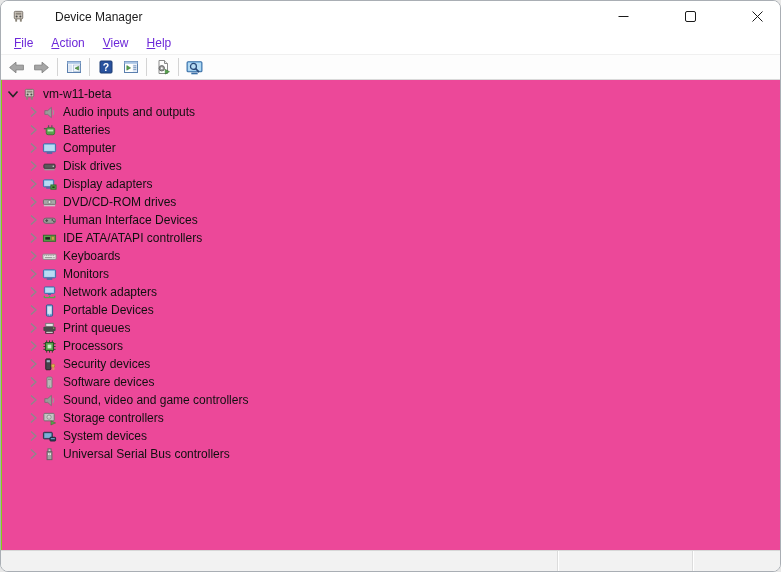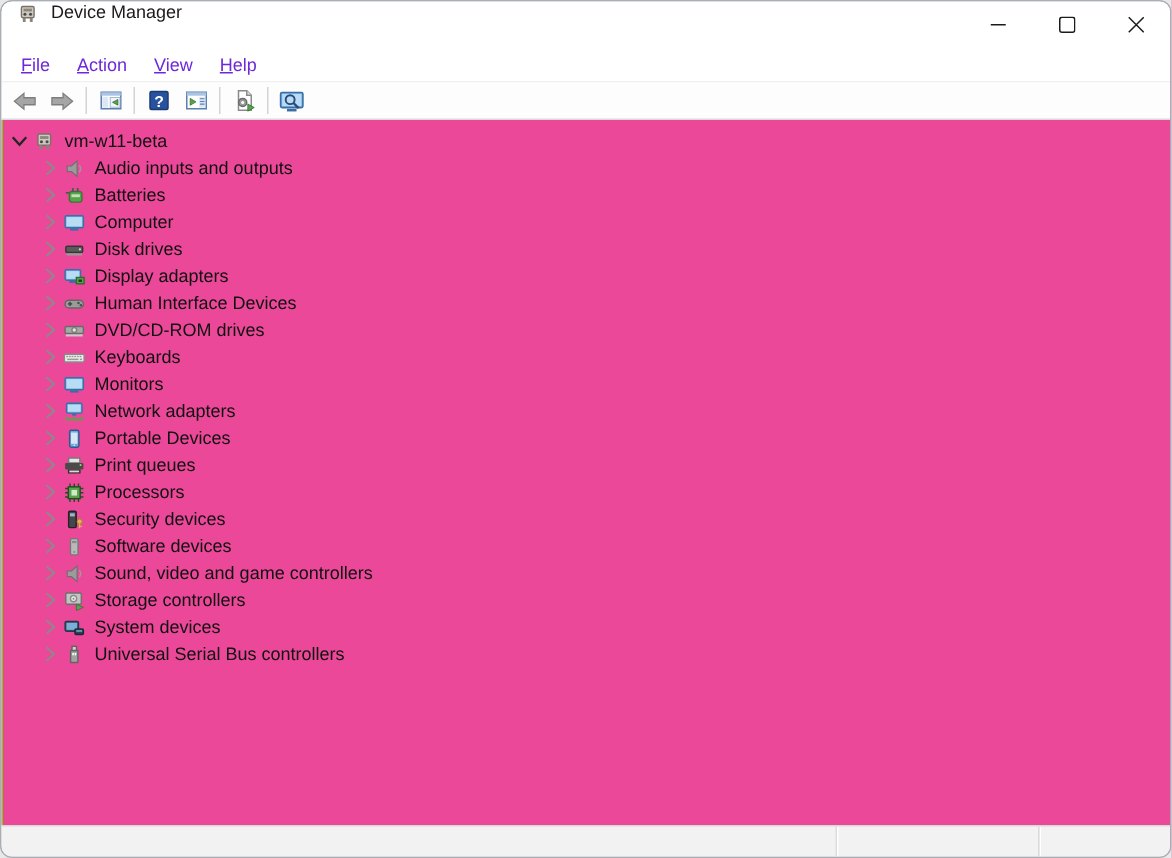--- a/index.html
+++ b/index.html
@@ -4,21 +4,21 @@
 <style>
   html,body{margin:0;padding:0;background:#e8e8e8;}
   *{box-sizing:border-box;}
   .window{
     position:relative;width:781px;height:572px;
     border:1px solid #a9aeb4;border-radius:8px;overflow:hidden;
     display:flex;flex-direction:column;background:#ffffff;
     font-family:"Liberation Sans",sans-serif;font-size:12px;color:#1a1a1a;
   }
   
-  .titlebar{height:31px;flex:0 0 31px;display:flex;background:#ffffff;}
+  .titlebar{height:31px;flex:0 0 31px;display:flex;align-items:center;background:#ffffff;gap:21px;}
   .titlebar .app-icon{margin:0 8px 0 9px;width:16px;height:16px;display:flex;align-items:center;justify-content:center;}
   .titlebar .title{font-size:12px;color:#1b1b1b;}
   .titlebar .spacer{flex:1;}
   .caption-btn{width:46px;height:31px;display:flex;align-items:center;justify-content:center;cursor:default;}
   
   .menubar{height:23px;flex:0 0 23px;display:flex;align-items:center;background:#fff;padding-left:4px;border-bottom:1px solid #f0f0f0;}
   .menu-item{padding:3px 9px;color:#6d28d9;}
   .menu-item u{text-decoration:underline;}
   
   .toolbar{height:25px;flex:0 0 25px;display:flex;align-items:center;background:#fdfdfd;padding-left:3px;border-bottom:1px solid #d9d9d9;}
@@ -255,43 +255,58 @@
           <span class="node-label">Display adapters</span>
         </div>
         <div class="tree-row child">
           <span class="twisty">
             <svg width="16" height="16" viewBox="0 0 16 16">
               <path d="M6 3.5 L11 8 L6 12.5" stroke="#8a8a8a" stroke-width="1.3" fill="none"></path>
             </svg>
           </span>
           <span class="node-icon">
             <svg width="15" height="15" viewBox="0 0 16 16">
+              <rect x="1.5" y="5" width="13" height="5" rx="1" fill="#a8a8a8" stroke="#6a6a6a"></rect>
+              <circle cx="8" cy="7.5" r="1.7" fill="#e2e2e2" stroke="#808080"></circle>
+              <rect x="2" y="10.5" width="12" height="1.6" fill="#c8c8c8"></rect>
+            </svg>
+          </span>
+          <span class="node-label">DVD/CD-ROM drives</span>
+        </div>
+        <div class="tree-row child">
+          <span class="twisty">
+            <svg width="16" height="16" viewBox="0 0 16 16">
+              <path d="M6 3.5 L11 8 L6 12.5" stroke="#8a8a8a" stroke-width="1.3" fill="none"></path>
+            </svg>
+          </span>
+          <span class="node-icon">
+            <svg width="15" height="15" viewBox="0 0 16 16">
               <rect x="1.5" y="5.5" width="13" height="5.5" rx="2.7" fill="#9b9b9b" stroke="#666"></rect>
               <rect x="3.5" y="7.5" width="3" height="1.2" fill="#4c4c4c"></rect>
               <rect x="4.4" y="6.6" width="1.2" height="3" fill="#4c4c4c"></rect>
               <circle cx="11" cy="7.4" r="0.9" fill="#4c4c4c"></circle>
               <circle cx="12.7" cy="9" r="0.9" fill="#4c4c4c"></circle>
             </svg>
           </span>
           <span class="node-label">Human Interface Devices</span>
         </div>
         <div class="tree-row child">
           <span class="twisty">
             <svg width="16" height="16" viewBox="0 0 16 16">
               <path d="M6 3.5 L11 8 L6 12.5" stroke="#8a8a8a" stroke-width="1.3" fill="none"></path>
             </svg>
           </span>
           <span class="node-icon">
             <svg width="15" height="15" viewBox="0 0 16 16">
-              <rect x="1.5" y="5" width="13" height="5" rx="1" fill="#a8a8a8" stroke="#6a6a6a"></rect>
-              <circle cx="8" cy="7.5" r="1.7" fill="#e2e2e2" stroke="#808080"></circle>
-              <rect x="2" y="10.5" width="12" height="1.6" fill="#c8c8c8"></rect>
-            </svg>
-          </span>
-          <span class="node-label">DVD/CD-ROM drives</span>
+              <rect x="1.5" y="4.5" width="13" height="6.5" fill="#58a44c" stroke="#2f6b2a"></rect>
+              <rect x="3.5" y="6.5" width="5" height="2.7" fill="#222"></rect>
+              <rect x="10" y="6" width="3" height="3.7" fill="#c8a84b" stroke="#8a6f2a" stroke-width="0.6"></rect>
+            </svg>
+          </span>
+          <span class="node-label">IDE ATA/ATAPI controllers</span>
         </div>
         <div class="tree-row child">
           <span class="twisty">
             <svg width="16" height="16" viewBox="0 0 16 16">
               <path d="M6 3.5 L11 8 L6 12.5" stroke="#8a8a8a" stroke-width="1.3" fill="none"></path>
             </svg>
           </span>
           <span class="node-icon">
             <svg width="15" height="15" viewBox="0 0 16 16">
               <rect x="1" y="5.5" width="14" height="5.5" rx="0.8" fill="#ececea" stroke="#8a8a8a"></rect>

